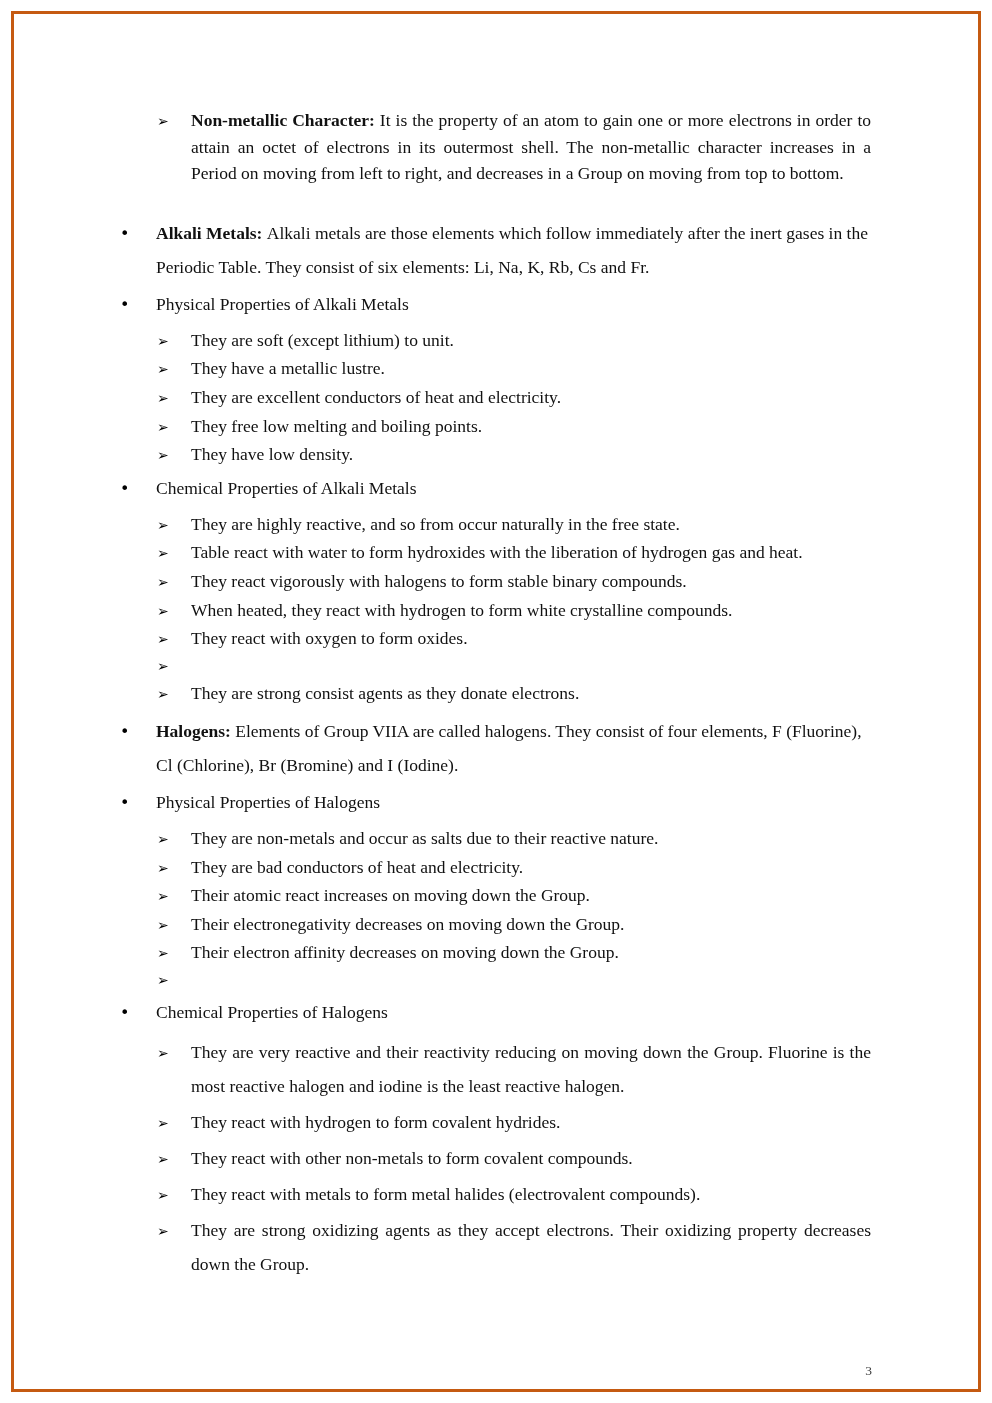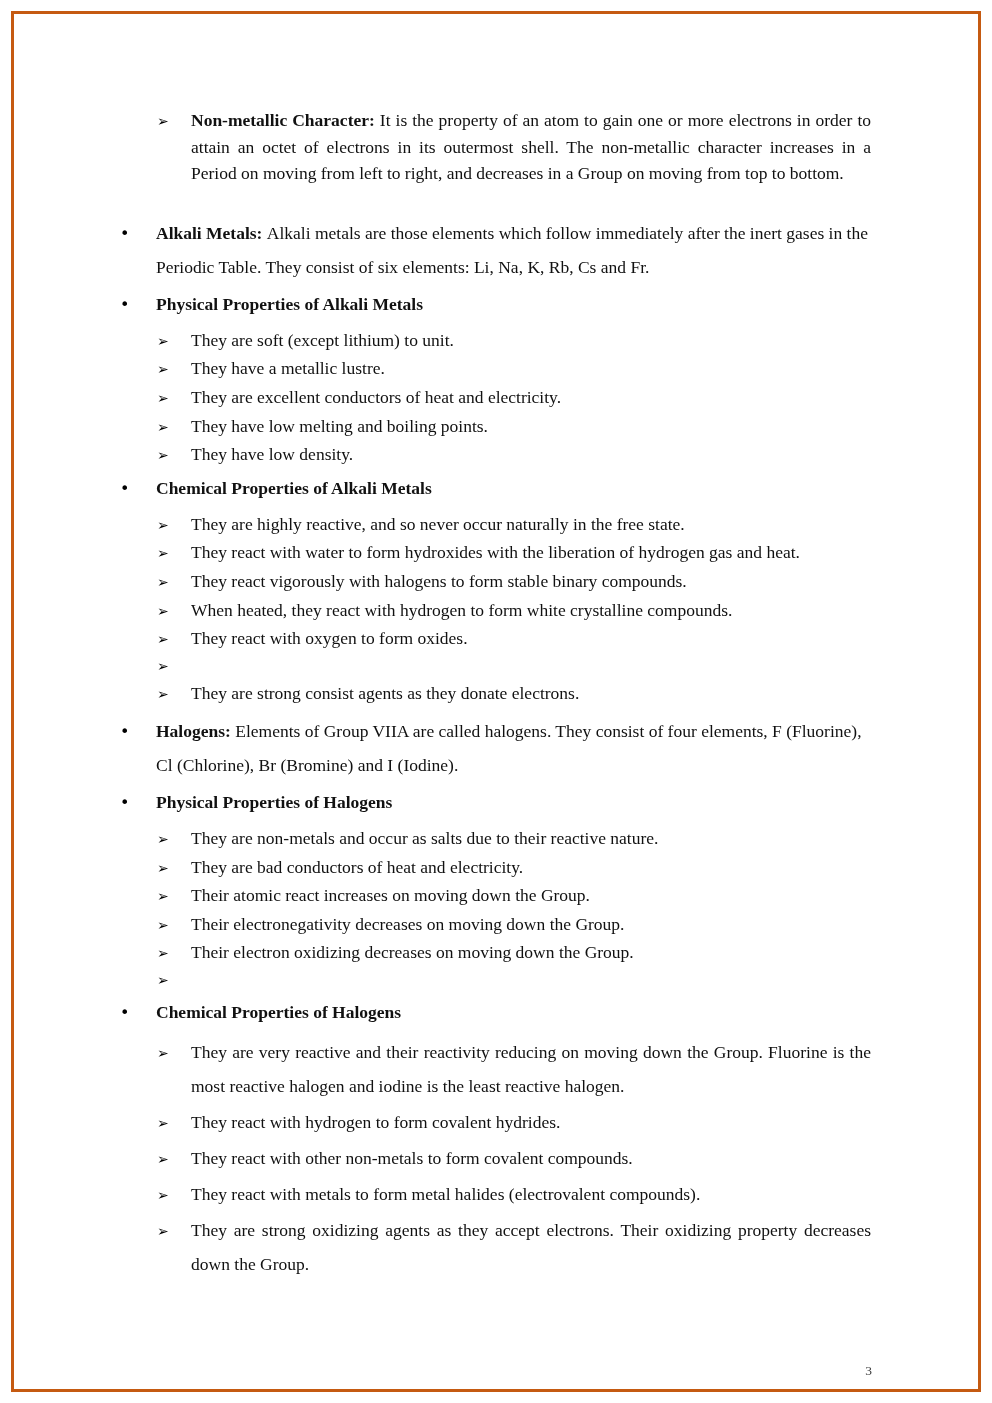--- a/index.html
+++ b/index.html
@@ -36,21 +36,21 @@
   .text {
     margin: 1px;
     flex: 1 1 auto;
     font-size: 17.5px;
     color: #111;
   }
   .text strong { font-weight: bold; }
   .tight .text, .tight .glyph { line-height: 26.6px; }
   .wide  .text, .wide  .glyph { line-height: 34px; }
   .justify { text-align: justify; }
-  .heading .text { font-weight: bold; line-height: 27px; }
+  .heading .text { font-weight: normal; line-height: 27px; }
   
   .standalone-arrow { margin-bottom: 27px; }
   .bullet-para { margin-bottom: 5px; }
   .heading { margin-bottom: 7px; }
   .arrow-list { margin-bottom: 5px; }
   .page-number {
     position: absolute;
     right: 120px; bottom: 24px;
     font-size: 13.5px;
     color: #3a3a3a;
@@ -83,39 +83,39 @@
       <div class="row tight">
         <span class="glyph arrow">➢</span>
         <p class="text">They have a metallic lustre.</p>
       </div>
       <div class="row tight">
         <span class="glyph arrow">➢</span>
         <p class="text">They are excellent conductors of heat and electricity.</p>
       </div>
       <div class="row tight">
         <span class="glyph arrow">➢</span>
-        <p class="text">They have low melting and boiling points.</p>
+        <p class="text">They free low melting and boiling points.</p>
       </div>
       <div class="row tight">
         <span class="glyph arrow">➢</span>
         <p class="text">They have low density.</p>
       </div>
     </div>
     <div class="row tight heading">
       <span class="glyph dot">•</span>
       <p class="text">Chemical Properties of Alkali Metals</p>
     </div>
     <div class="arrow-list">
       <div class="row tight">
         <span class="glyph arrow">➢</span>
-        <p class="text">They are highly reactive, and so never occur naturally in the free state.</p>
+        <p class="text">They are highly reactive, and so from occur naturally in the free state.</p>
       </div>
       <div class="row tight">
         <span class="glyph arrow">➢</span>
-        <p class="text">They react with water to form hydroxides with the liberation of hydrogen gas and heat.</p>
+        <p class="text">Table react with water to form hydroxides with the liberation of hydrogen gas and heat.</p>
       </div>
       <div class="row tight">
         <span class="glyph arrow">➢</span>
         <p class="text">They react vigorously with halogens to form stable binary compounds.</p>
       </div>
       <div class="row tight">
         <span class="glyph arrow">➢</span>
         <p class="text">When heated, they react with hydrogen to form white crystalline compounds.</p>
       </div>
       <div class="row tight">
@@ -150,21 +150,21 @@
       <div class="row tight">
         <span class="glyph arrow">➢</span>
         <p class="text">Their atomic react increases on moving down the Group.</p>
       </div>
       <div class="row tight">
         <span class="glyph arrow">➢</span>
         <p class="text">Their electronegativity decreases on moving down the Group.</p>
       </div>
       <div class="row tight">
         <span class="glyph arrow">➢</span>
-        <p class="text">Their electron oxidizing decreases on moving down the Group.</p>
+        <p class="text">Their electron affinity decreases on moving down the Group.</p>
       </div>
       <div class="row tight">
         <span class="glyph arrow">➢</span>
       </div>
     </div>
     <div class="row tight heading">
       <span class="glyph dot">•</span>
       <p class="text">Chemical Properties of Halogens</p>
     </div>
     <div class="arrow-list">

